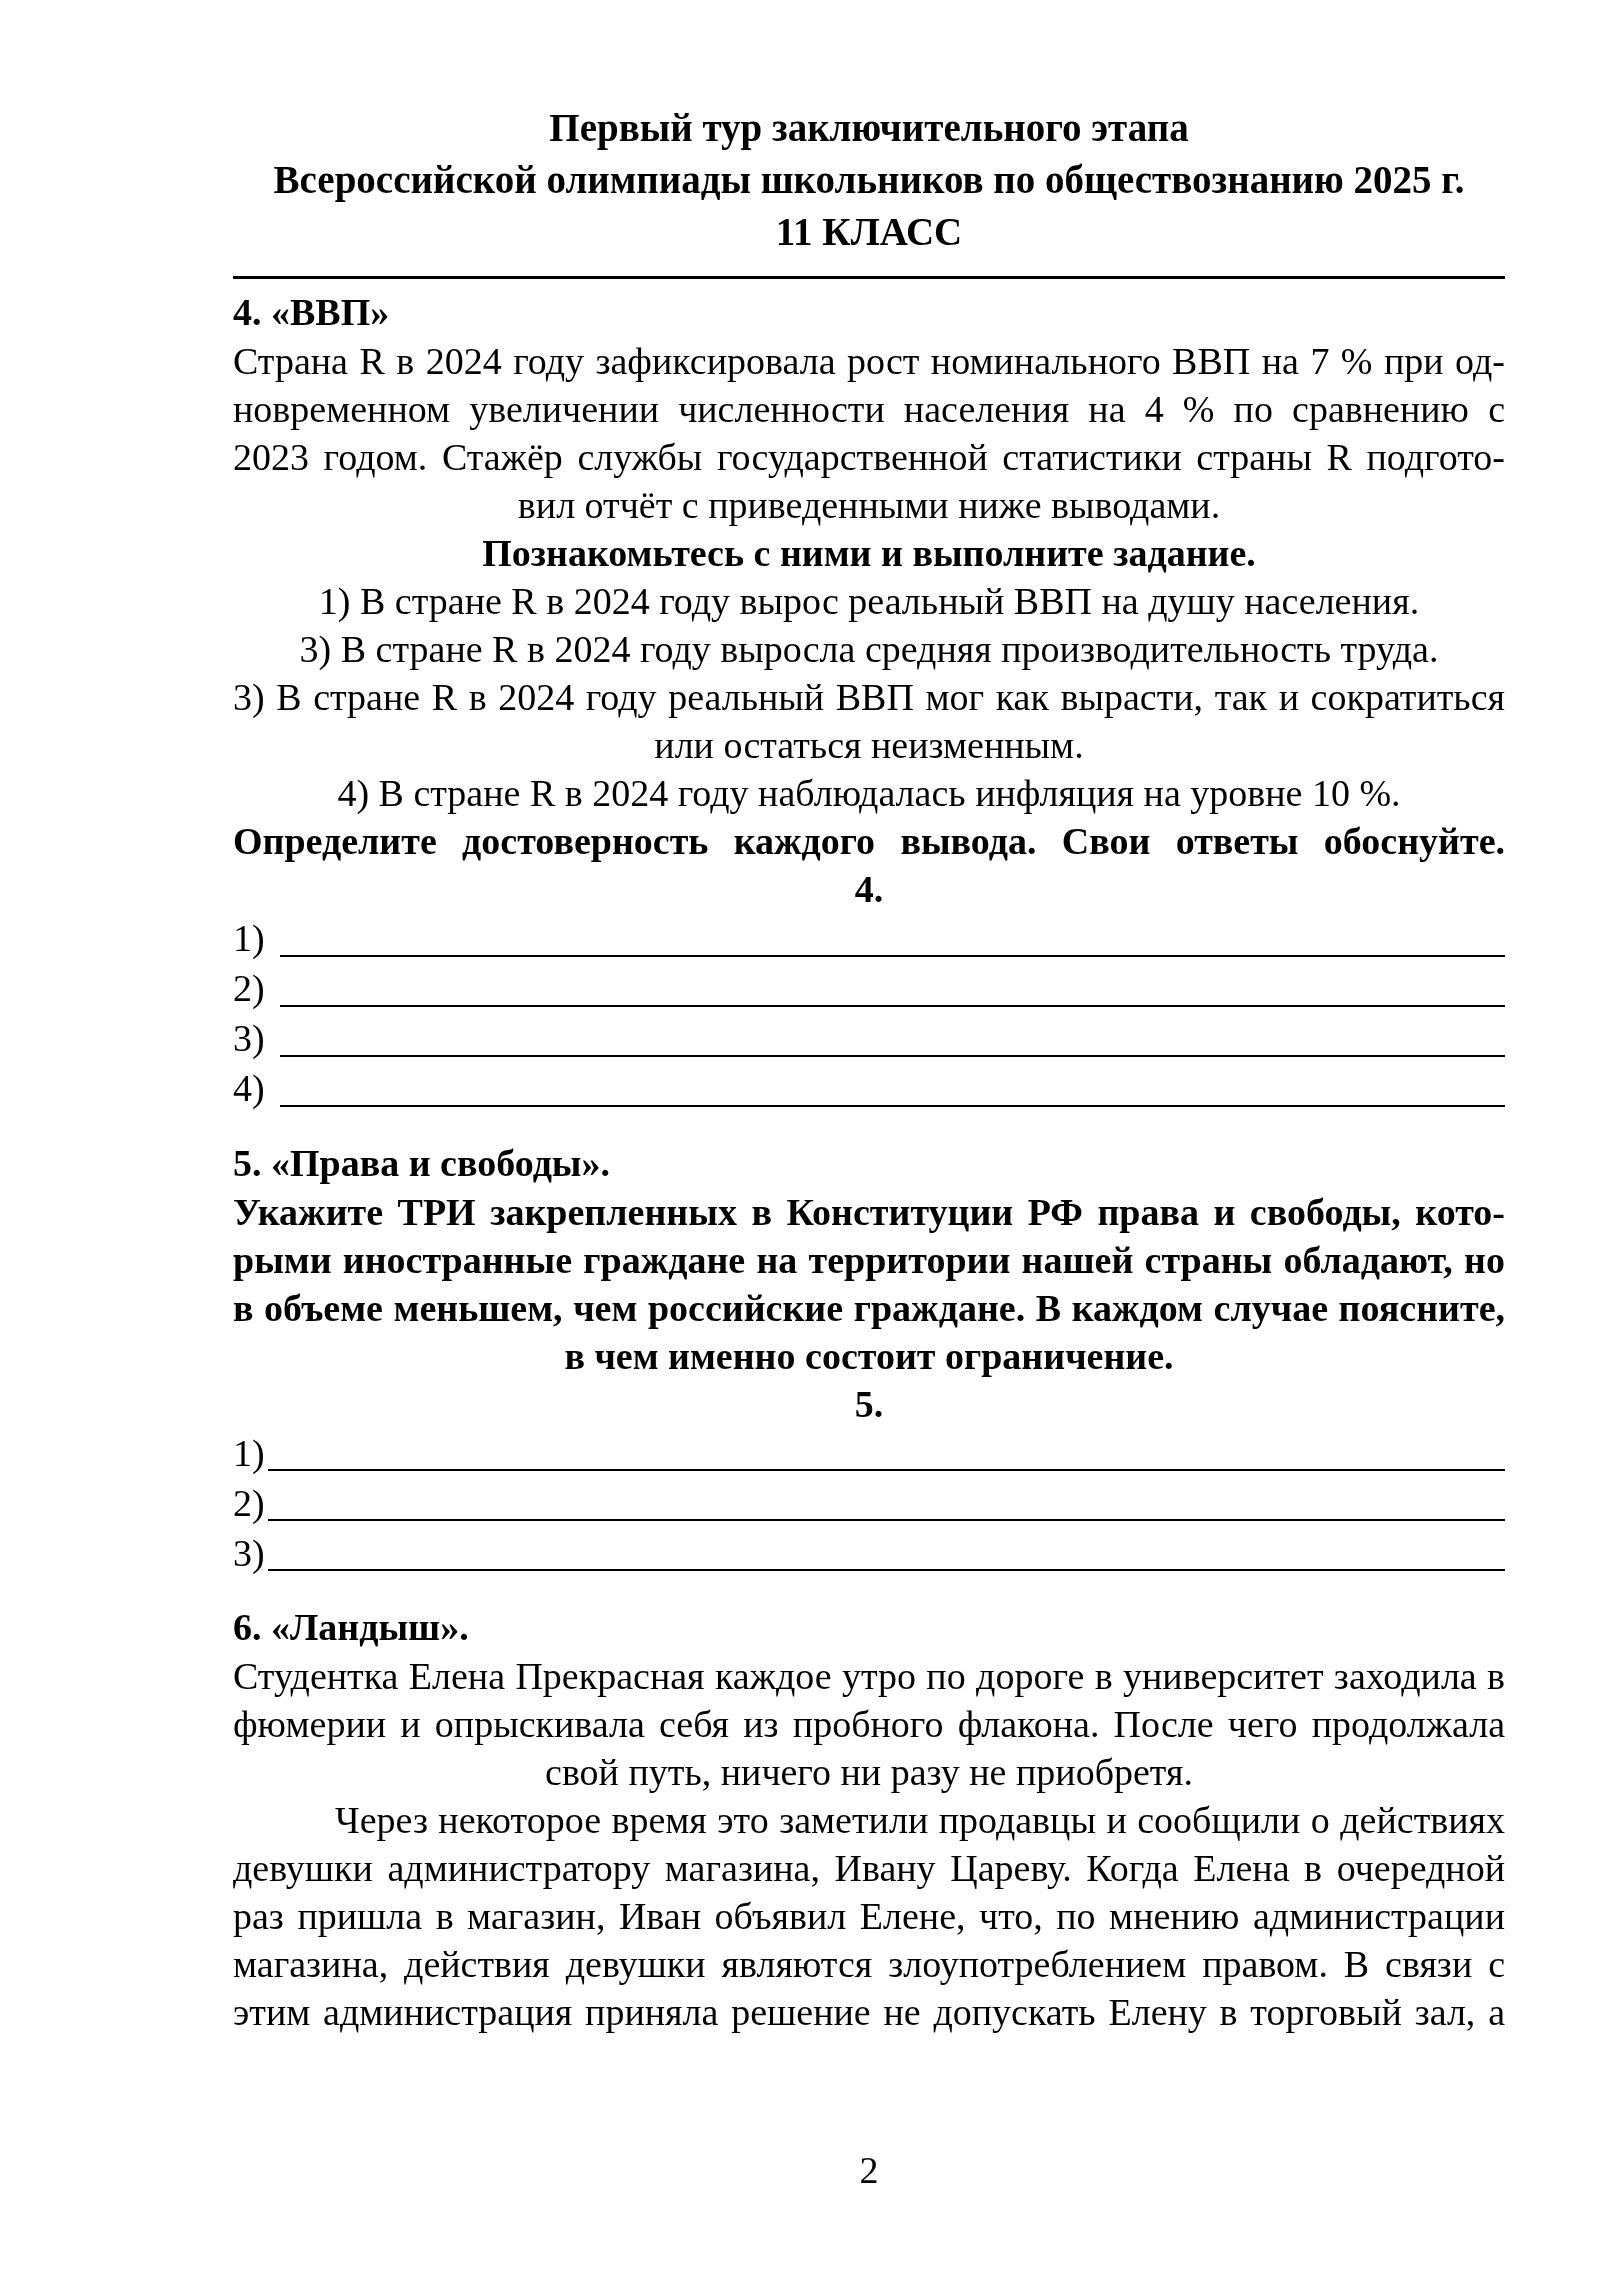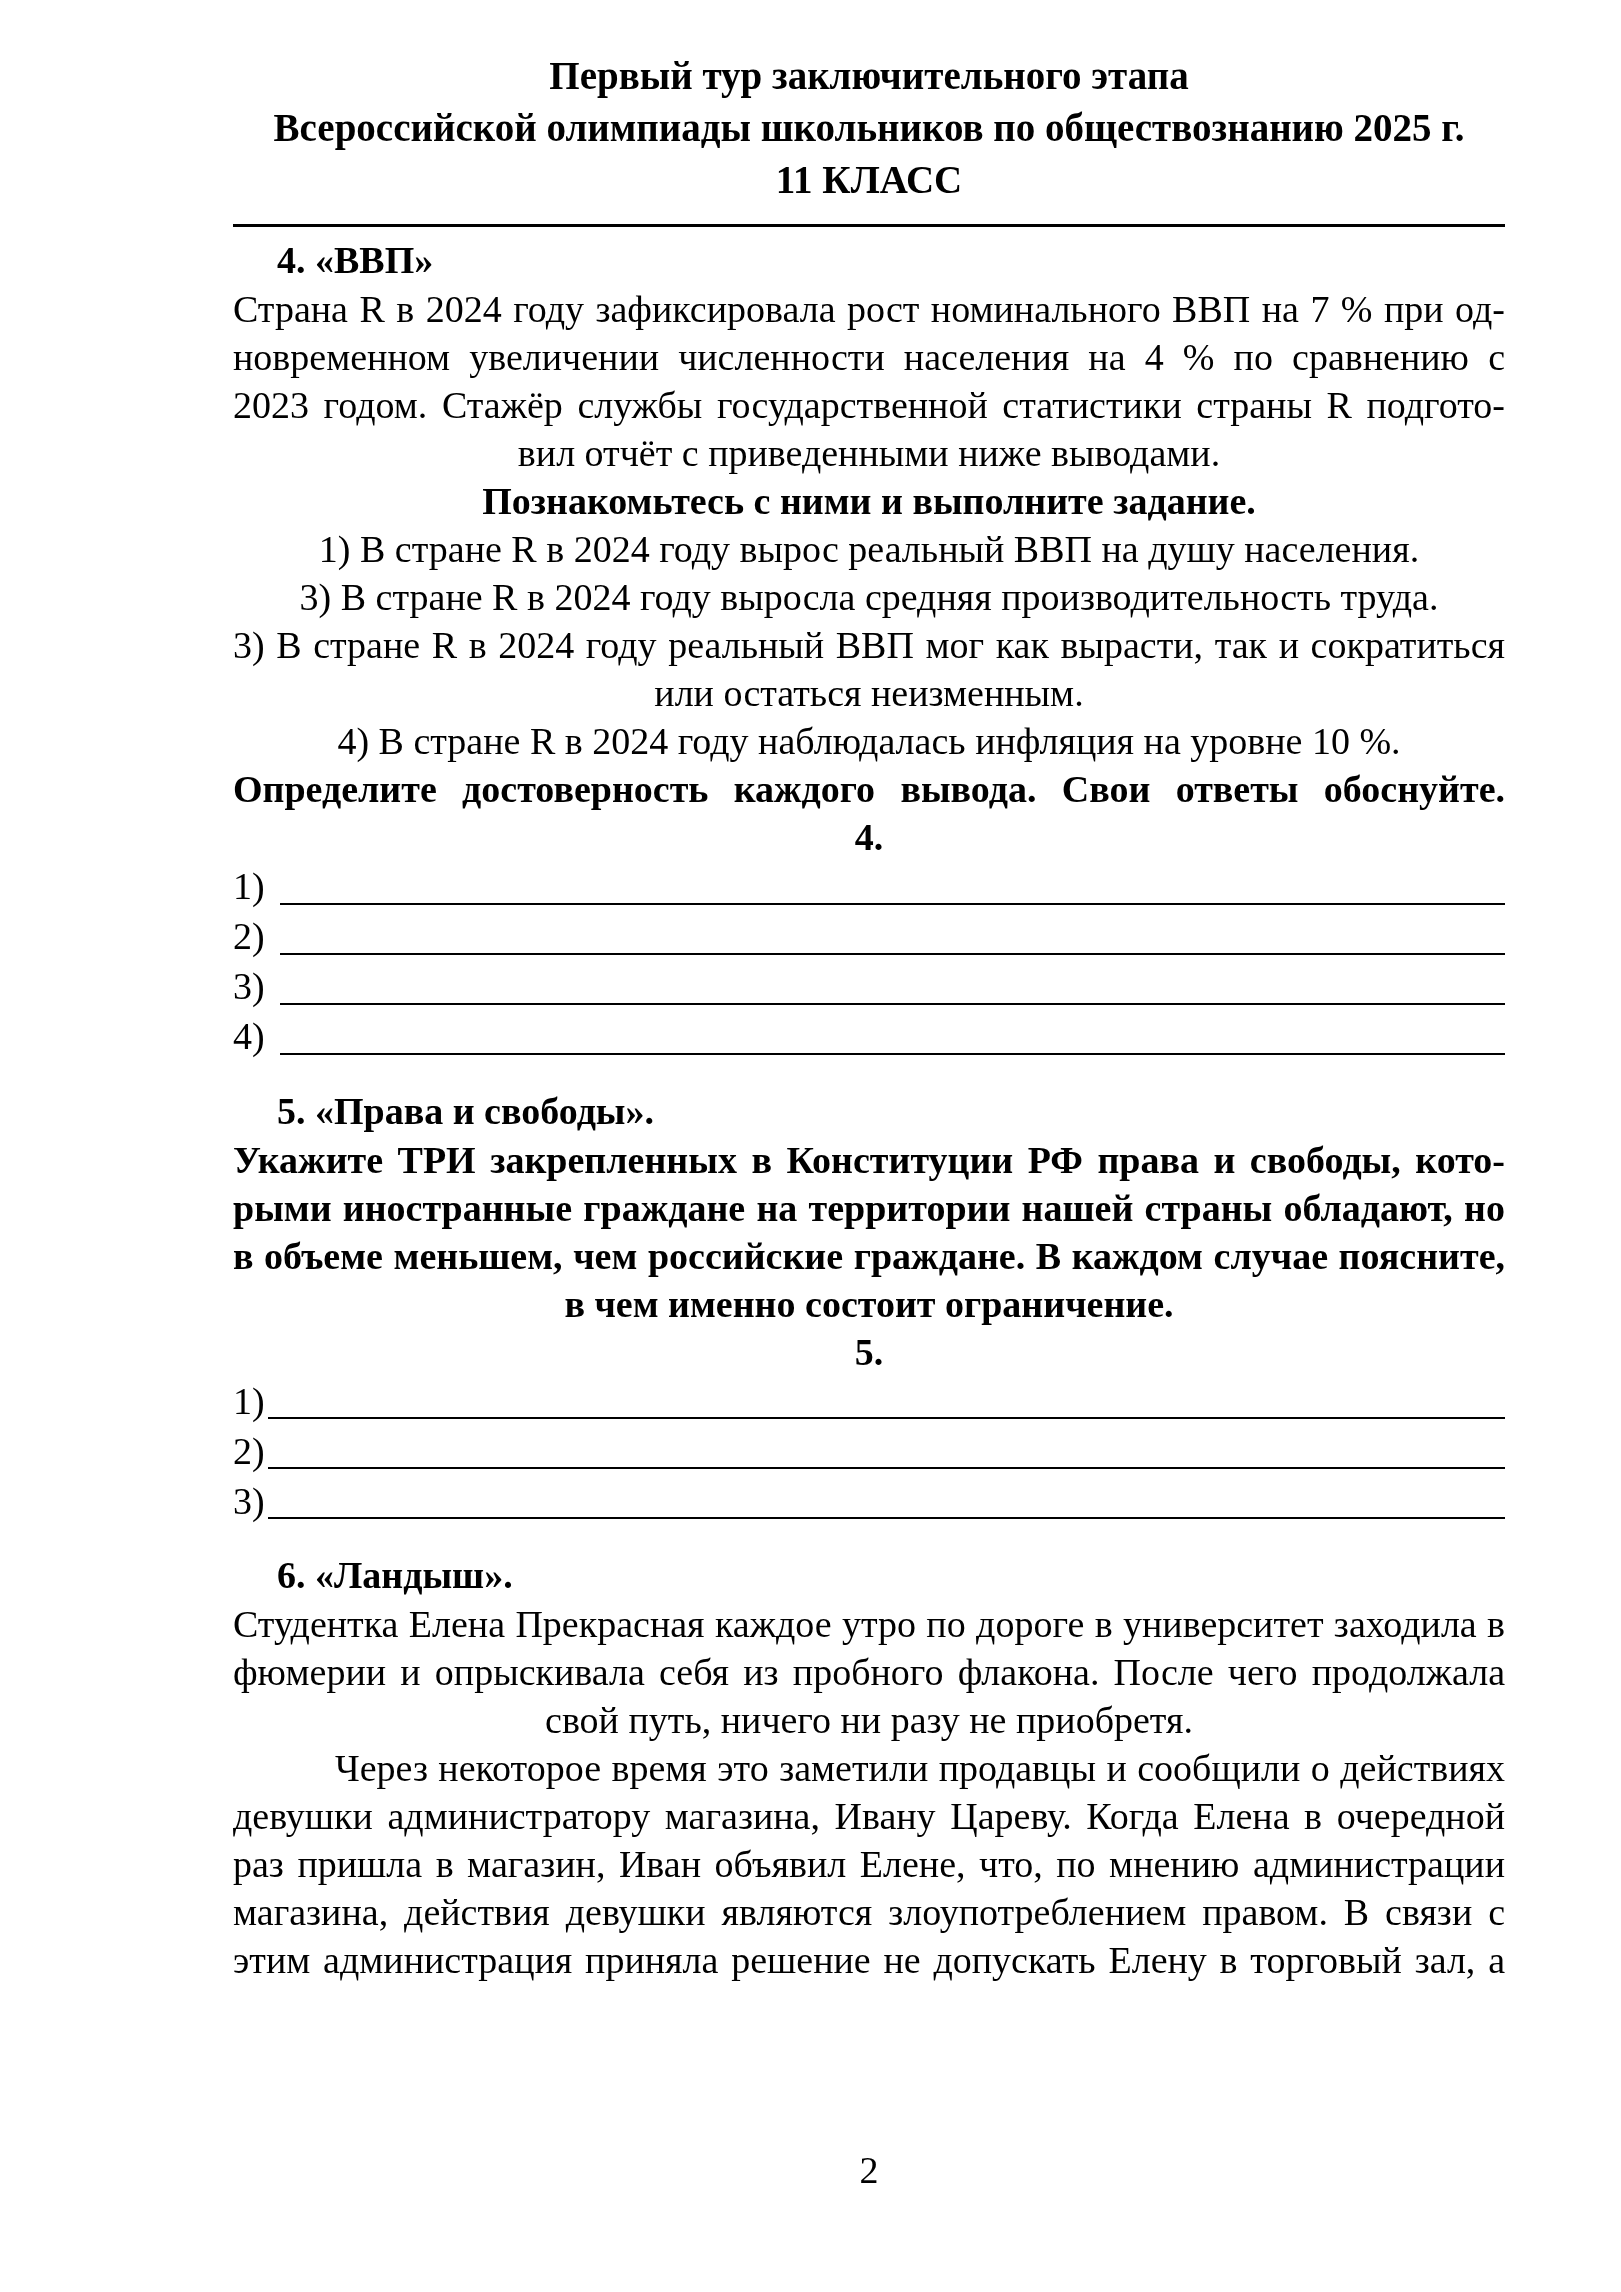--- a/index.html
+++ b/index.html
@@ -5,39 +5,38 @@
   html, body { margin: 0; padding: 0; background: #ffffff; }
   .page {
     position: relative;
     width: 1621px;
     height: 2293px;
     background: #ffffff;
     color: #000000;
     font-family: "Liberation Serif", "DejaVu Serif", serif;
     overflow: hidden;
   }
-  .content { padding: 50px 116px 0 233px; }
+  .content { padding: 102px 116px 0 233px; }
   .title {
     font-weight: bold;
     font-size: 39px;
     line-height: 52px;
     text-align: center;
     white-space: nowrap;
   }
   .rule {
     border: none;
     border-top: 3.9px solid #000;
     margin: 17.6px 0 9.8px 0;
   }
   .h {
     font-weight: bold;
     font-size: 38px;
     line-height: 49px;
     white-space: nowrap;
-    margin-left: 44px;
   }
   .line {
     font-size: 38px;
     line-height: 48px;
     white-space: nowrap;
   }
   .b { font-weight: bold; }
   .jl { text-align: justify; text-align-last: justify; }
   .rl { text-align: center; }
   .ind { text-indent: 102px; }

